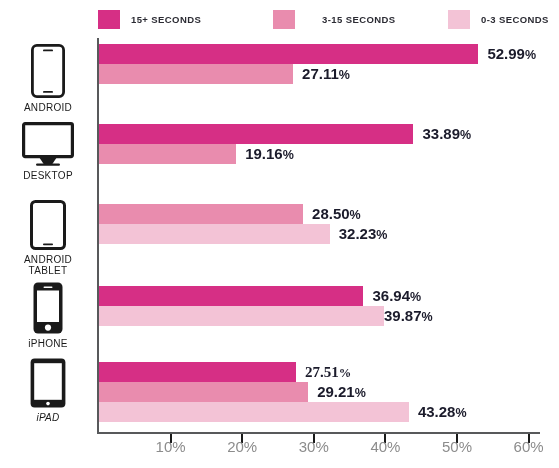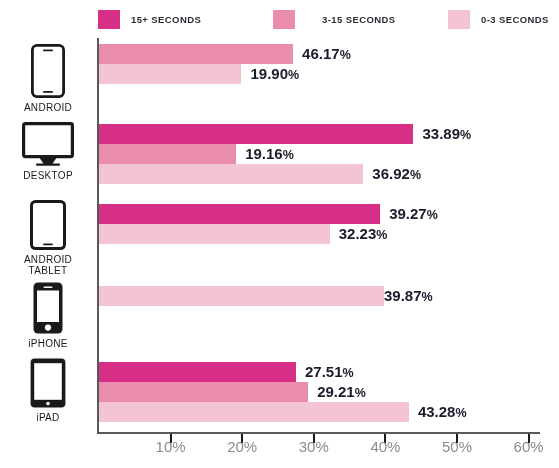--- a/index.html
+++ b/index.html
@@ -122,26 +122,26 @@
             <svg class="ico" width="34" height="54" viewBox="0 0 34 54">
               <rect x="1.4" y="1.4" width="31.2" height="51.2" rx="4.5" ry="4.5" fill="#fff" stroke="#1a1a1a" stroke-width="2.8"></rect>
               <rect x="12" y="5.5" width="10" height="1.8" rx="0.9" fill="#1a1a1a"></rect>
               <rect x="12" y="47" width="10" height="1.8" rx="0.9" fill="#1a1a1a"></rect>
             </svg>
           </div>
           <div class="device-label">ANDROID</div>
         </div>
         <div class="bars">
           <div class="bar-row">
+            <div class="bar" style="width: 379.408px; background: rgb(214, 47, 133);"></div>
+            <div class="bar-value" style="left: 388.408px;"><span>52.99</span><span class="pct">%</span></div>
+          </div>
+          <div class="bar-row">
             <div class="bar" style="width: 194.108px; background: rgb(233, 140, 174);"></div>
-            <div class="bar-value" style="left: 203.108px;"><span>46.17</span><span class="pct">%</span></div>
-          </div>
-          <div class="bar-row">
-            <div class="bar" style="width: 142.484px; background: rgb(243, 195, 214);"></div>
-            <div class="bar-value" style="left: 151.484px;"><span>19.90</span><span class="pct">%</span></div>
+            <div class="bar-value" style="left: 203.108px;"><span>27.11</span><span class="pct">%</span></div>
           </div>
         </div>
       </div>
       <div class="group" style="top: 88px;">
         <div class="device-cell" style="top: -2px;">
           <div>
             <svg class="ico" width="52" height="44" viewBox="0 0 52 44">
               <rect x="1.6" y="1.6" width="48.8" height="33" rx="1.5" fill="#fff" stroke="#1a1a1a" stroke-width="3.2"></rect>
               <path d="M17 35 L35 35 L30 42.5 L22 42.5 Z" fill="#1a1a1a"></path>
               <rect x="14" y="41.4" width="24" height="2.4" rx="1.2" fill="#1a1a1a"></rect>
@@ -151,41 +151,37 @@
         </div>
         <div class="bars">
           <div class="bar-row">
             <div class="bar" style="width: 314.467px; background: rgb(214, 47, 133);"></div>
             <div class="bar-value" style="left: 323.467px;"><span>33.89</span><span class="pct">%</span></div>
           </div>
           <div class="bar-row">
             <div class="bar" style="width: 137.186px; background: rgb(233, 140, 174);"></div>
             <div class="bar-value" style="left: 146.186px;"><span>19.16</span><span class="pct">%</span></div>
           </div>
-          <div class="bar-row">
-            <div class="bar" style="width: 264.347px; background: rgb(243, 195, 214);"></div>
-            <div class="bar-value" style="left: 273.347px;"><span>36.92</span><span class="pct">%</span></div>
-          </div>
         </div>
       </div>
       <div class="group" style="top: 168px;">
         <div class="device-cell" style="top: -4px;">
           <div>
             <svg class="ico" width="36" height="50" viewBox="0 0 36 50">
               <rect x="1.5" y="1.5" width="33" height="47" rx="4" fill="#fff" stroke="#1a1a1a" stroke-width="3"></rect>
               <rect x="13" y="43.6" width="10" height="1.6" rx="0.8" fill="#1a1a1a"></rect>
             </svg>
           </div>
           <div class="device-label">ANDROID
 TABLET</div>
         </div>
         <div class="bars">
           <div class="bar-row">
-            <div class="bar" style="width: 281.173px; background: rgb(214, 47, 133);"></div>
-            <div class="bar-value" style="left: 290.173px;"><span>39.27</span><span class="pct">%</span></div>
+            <div class="bar" style="width: 204.06px; background: rgb(233, 140, 174);"></div>
+            <div class="bar-value" style="left: 213.06px;"><span>28.50</span><span class="pct">%</span></div>
           </div>
           <div class="bar-row">
             <div class="bar" style="width: 230.767px; background: rgb(243, 195, 214);"></div>
             <div class="bar-value" style="left: 239.767px;"><span>32.23</span><span class="pct">%</span></div>
           </div>
         </div>
       </div>
       <div class="group" style="top: 250px;">
         <div class="device-cell" style="top: -4px;">
           <div>
@@ -193,40 +189,44 @@
               <rect x="0.5" y="0.5" width="29" height="51" rx="4.5" fill="#1a1a1a"></rect>
               <rect x="4" y="8.5" width="22" height="31.5" fill="#fff"></rect>
               <rect x="10.5" y="4.6" width="9" height="1.5" rx="0.75" fill="#fff"></rect>
               <circle cx="15" cy="45.6" r="3.1" fill="#fff"></circle>
             </svg>
           </div>
           <div class="device-label">iPHONE</div>
         </div>
         <div class="bars">
           <div class="bar-row">
+            <div class="bar" style="width: 264.49px; background: rgb(214, 47, 133);"></div>
+            <div class="bar-value" style="left: 273.49px;"><span>36.94</span><span class="pct">%</span></div>
+          </div>
+          <div class="bar-row">
             <div class="bar" style="width: 285.469px; background: rgb(243, 195, 214);"></div>
             <div class="bar-value" style="left: 285px;"><span>39.87</span><span class="pct">%</span></div>
           </div>
         </div>
       </div>
       <div class="group" style="top: 326px;">
-        <div class="device-cell" style="top: -4px;">
+        <div class="device-cell" style="top: -4px; font-style: italic;">
           <div>
             <svg class="ico" width="36" height="50" viewBox="0 0 36 50">
               <rect x="0.6" y="0.6" width="34.8" height="48.8" rx="4" fill="#1a1a1a"></rect>
               <rect x="4.2" y="5.2" width="27.6" height="36.6" fill="#fff"></rect>
               <circle cx="18" cy="45.6" r="1.8" fill="#fff"></circle>
             </svg>
           </div>
           <div class="device-label">iPAD</div>
         </div>
         <div class="bars">
           <div class="bar-row">
             <div class="bar" style="width: 196.972px; background: rgb(214, 47, 133);"></div>
-            <div class="bar-value" style="left: 205.972px;"><span>27.51</span><span class="pct">%</span></div>
+            <div class="bar-value" style="left: 205.972px; font-family: Liberation Serif, serif;"><span>27.51</span><span class="pct">%</span></div>
           </div>
           <div class="bar-row">
             <div class="bar" style="width: 209.144px; background: rgb(233, 140, 174);"></div>
             <div class="bar-value" style="left: 218.144px;"><span>29.21</span><span class="pct">%</span></div>
           </div>
           <div class="bar-row">
             <div class="bar" style="width: 309.885px; background: rgb(243, 195, 214);"></div>
             <div class="bar-value" style="left: 318.885px;"><span>43.28</span><span class="pct">%</span></div>
           </div>
         </div>

